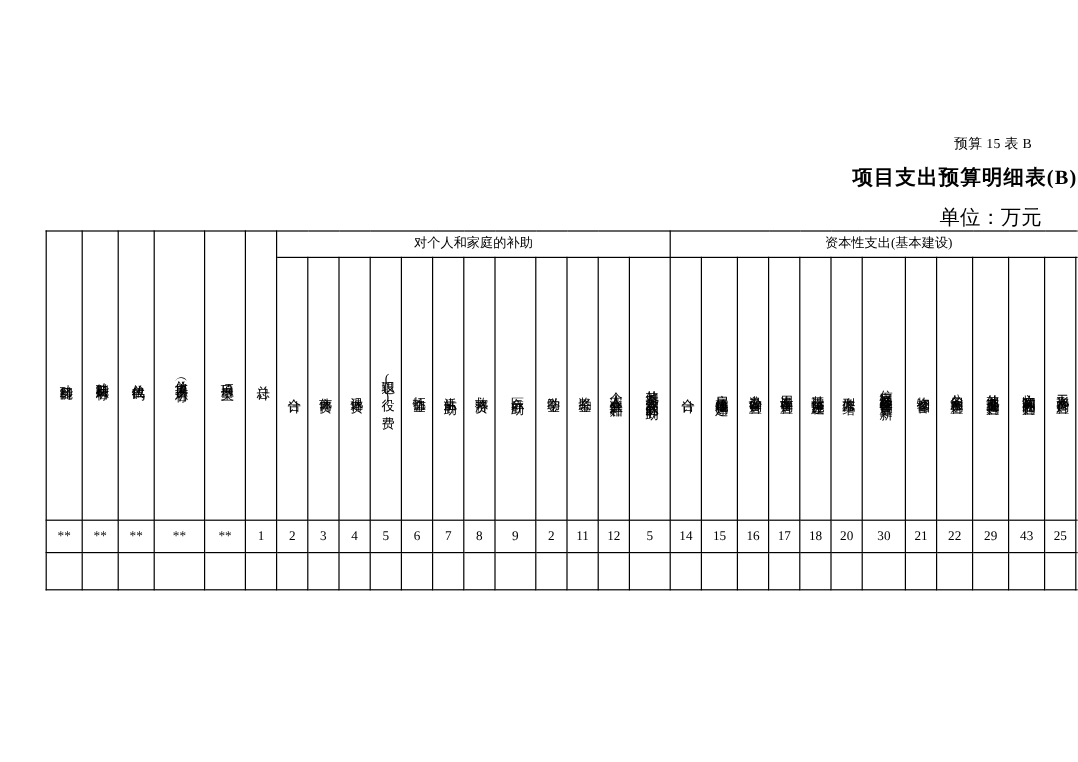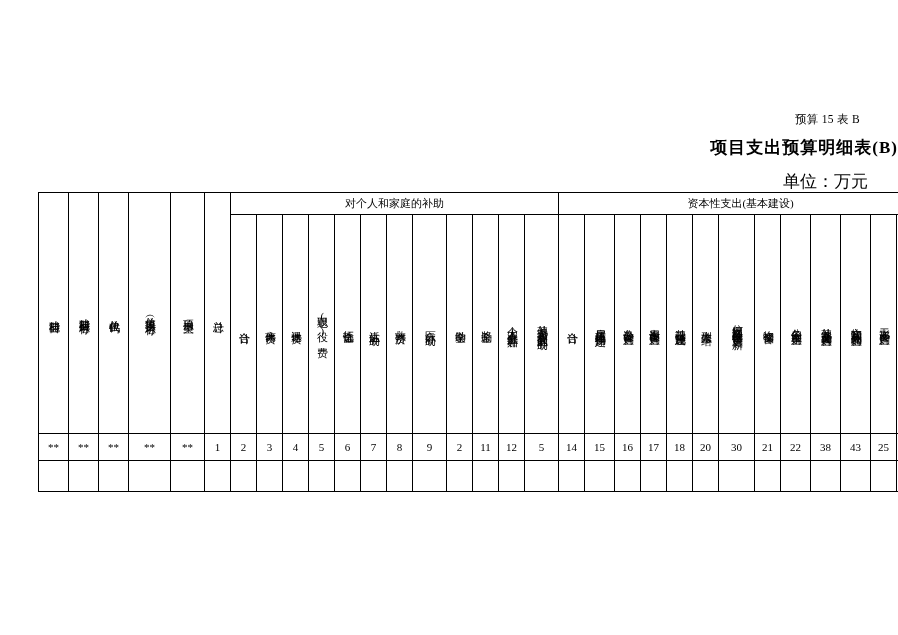--- a/index.html
+++ b/index.html
@@ -327,21 +327,21 @@
         <td>5</td>
         <td>14</td>
         <td>15</td>
         <td>16</td>
         <td>17</td>
         <td>18</td>
         <td>20</td>
         <td>30</td>
         <td>21</td>
         <td>22</td>
-        <td>38</td>
+        <td>29</td>
         <td>43</td>
         <td>25</td>
         <td>26</td>
       </tr>
 
       <tr class="blankrow">
         <td></td>
         <td></td>
         <td></td>
         <td></td>

